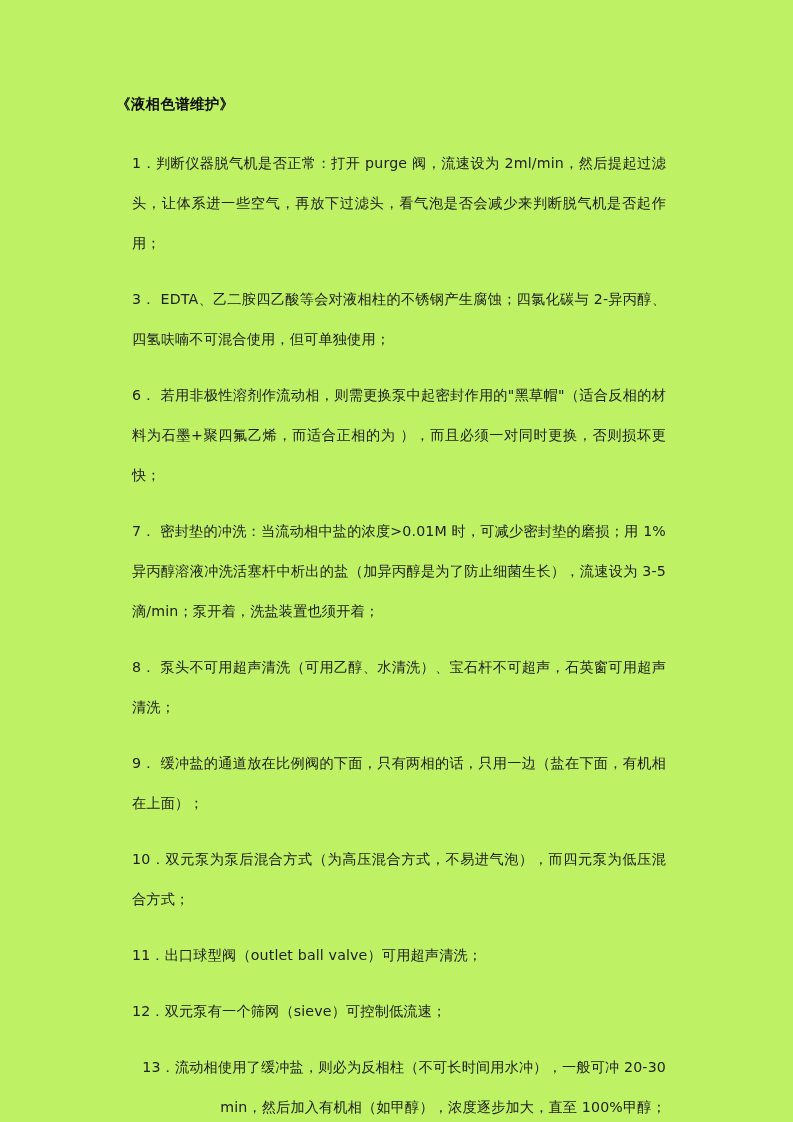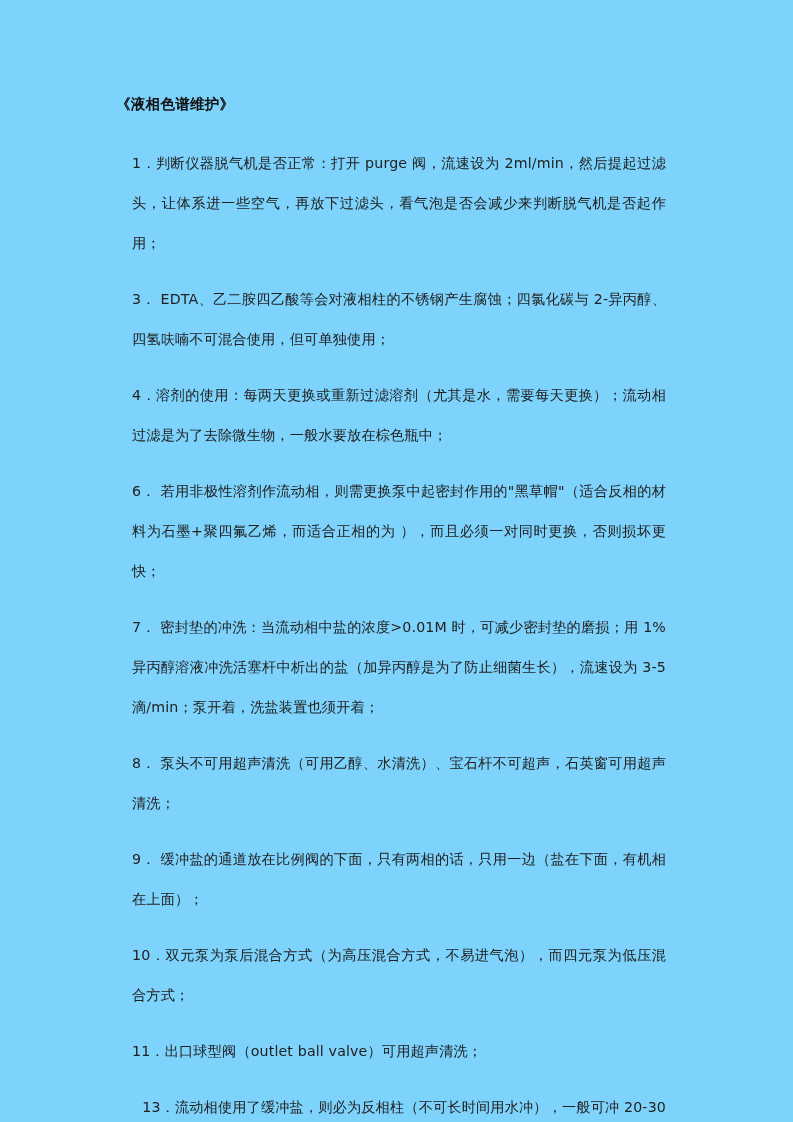--- a/index.html
+++ b/index.html
@@ -13,21 +13,21 @@
     height: 1122px;
     font-family: "DejaVu Sans", "Liberation Sans", sans-serif;
     color: #1a1a1a;
     overflow: hidden;
   }
 
   .page {
     position: relative;
     width: 793px;
     height: 1122px;
-    background: #7dd3fc;
+    background: #bef264;
     box-sizing: border-box;
   }
 
   .page-body {
     position: absolute;
     left: 116px;
     top: 96px;
     width: 566px;
   }
 
@@ -60,23 +60,23 @@
 </head>
 <body>
 
 <div class="page">
   <div class="page-body">
 
     <h1 class="doc-title">《液相色谱维护》</h1>
 
     <p class="para">1．判断仪器脱气机是否正常：打开 purge 阀，流速设为 2ml/min，然后提起过滤头，让体系进一些空气，再放下过滤头，看气泡是否会减少来判断脱气机是否起作用；</p>
     <p class="para">3． EDTA、乙二胺四乙酸等会对液相柱的不锈钢产生腐蚀；四氯化碳与 2-异丙醇、四氢呋喃不可混合使用，但可单独使用；</p>
-    <p class="para">4．溶剂的使用：每两天更换或重新过滤溶剂（尤其是水，需要每天更换）；流动相过滤是为了去除微生物，一般水要放在棕色瓶中；</p>
     <p class="para">6． 若用非极性溶剂作流动相，则需更换泵中起密封作用的"黑草帽"（适合反相的材料为石墨+聚四氟乙烯，而适合正相的为 ），而且必须一对同时更换，否则损坏更快；</p>
     <p class="para">7． 密封垫的冲洗：当流动相中盐的浓度&gt;0.01M 时，可减少密封垫的磨损；用 1%异丙醇溶液冲洗活塞杆中析出的盐（加异丙醇是为了防止细菌生长），流速设为 3-5 滴/min；泵开着，洗盐装置也须开着；</p>
     <p class="para">8． 泵头不可用超声清洗（可用乙醇、水清洗）、宝石杆不可超声，石英窗可用超声清洗；</p>
     <p class="para">9． 缓冲盐的通道放在比例阀的下面，只有两相的话，只用一边（盐在下面，有机相在上面）；</p>
     <p class="para">10．双元泵为泵后混合方式（为高压混合方式，不易进气泡），而四元泵为低压混合方式；</p>
     <p class="para">11．出口球型阀（outlet ball valve）可用超声清洗；</p>
+    <p class="para">12．双元泵有一个筛网（sieve）可控制低流速；</p>
     <p class="para">13．流动相使用了缓冲盐，则必为反相柱（不可长时间用水冲），一般可冲 20-30 min，然后加入有机相（如甲醇），浓度逐步加大，直至 100%甲醇；</p>
 
   </div>
 </div>
 
 </body></html>

